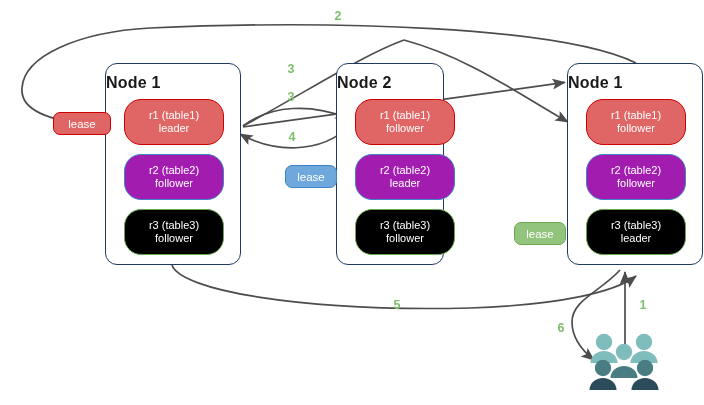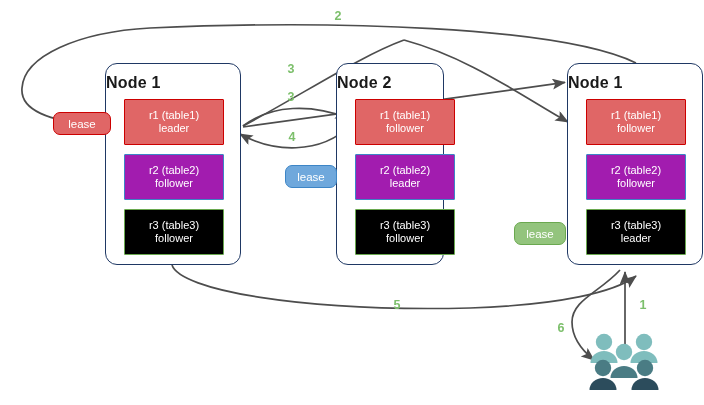--- a/index.html
+++ b/index.html
@@ -30,21 +30,21 @@
     font-size:16px;
     font-weight:bold;
     color:#1a1a1a;
     letter-spacing:.2px;
   }
   .replica{
     position:absolute;
     left:18px;
     width:100px;
     height:46px;
-    border-radius:1px;
+    border-radius:17px;
     box-sizing:border-box;
     display:flex;
     flex-direction:column;
     align-items:center;
     justify-content:center;
     color:#ffffff;
     font-size:11px;
     line-height:13.5px;
     text-align:center;
   }

